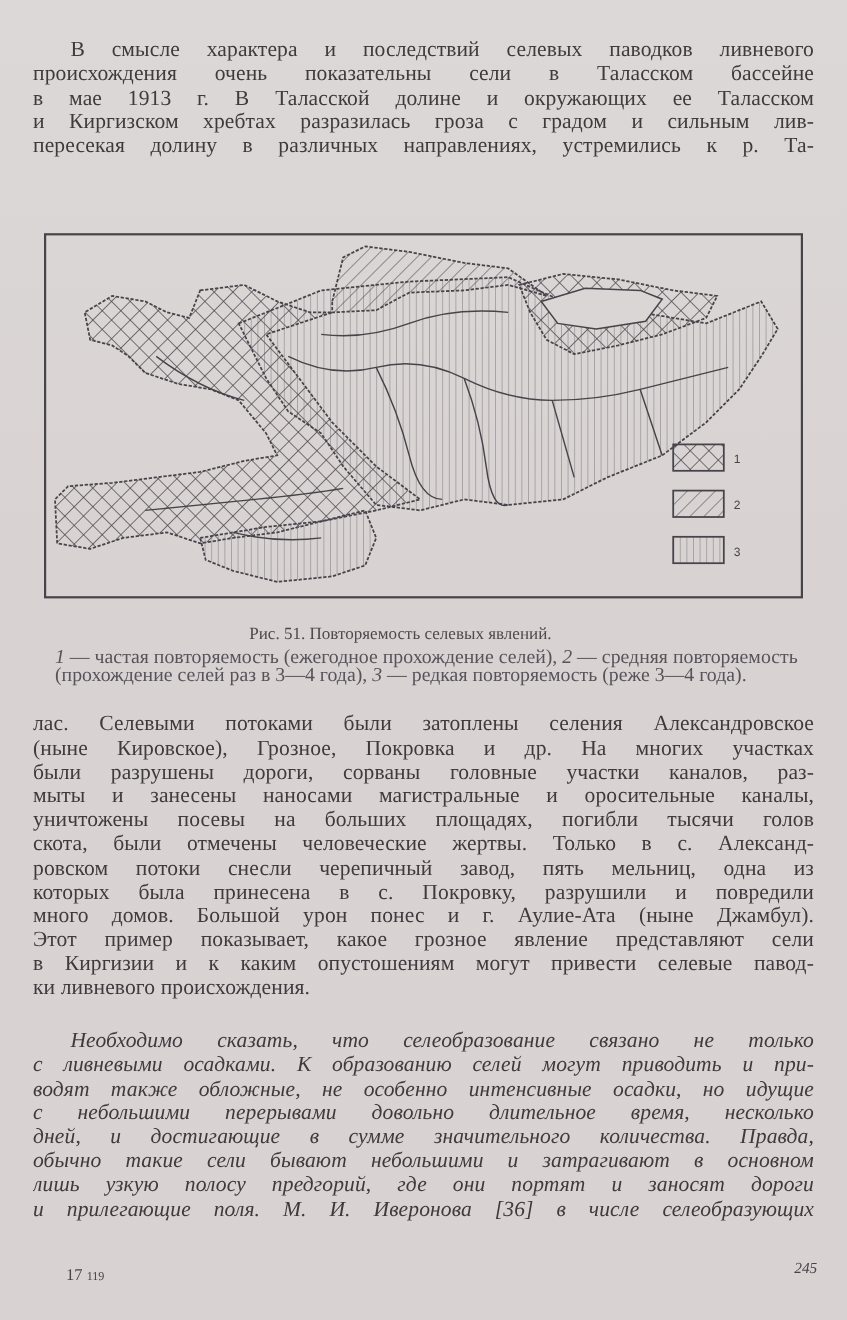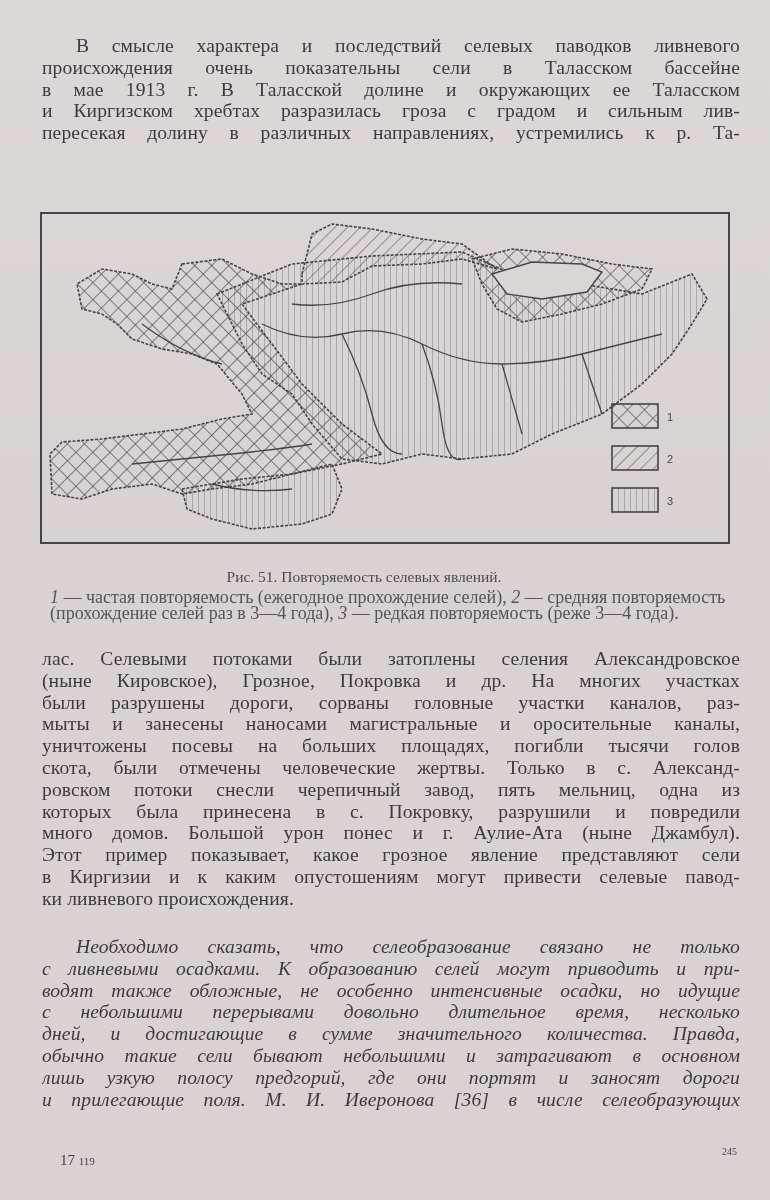--- a/index.html
+++ b/index.html
@@ -12,21 +12,21 @@
   }
   .page {
     position: absolute; left: 0; top: 0; width: 770px; height: 1200px;
     background: linear-gradient(180deg, #dcd8d7 0%, #d8d3d2 45%, #d9d2d2 100%);
   }
   .para {
     position: absolute; left: 30px; width: 710px;
     font-size: 19.6px; line-height: 21.8px;
     text-align: justify; letter-spacing: 0.1px;
   }
-  .para .line { display: block; text-align: justify; text-align-last: justify; white-space: nowrap; overflow: hidden; height: 21.8px; margin-left: 12px; }
+  .para .line { display: block; text-align: justify; text-align-last: justify; white-space: nowrap; overflow: hidden; height: 21.8px; }
   .para .line.last { text-align-last: left; }
   .indent { padding-left: 34px; }
   #p1 { top: 35px; }
   #p2 { top: 648px; font-family: Liberation Serif, serif; }
   #p3 { top: 936px; font-style: italic; }
 
   .figure {
     position: absolute; left: 40px; top: 212px; width: 690px; height: 332px;
     border: 2px solid #47434a; box-sizing: border-box;
   }
@@ -39,21 +39,21 @@
   .caption-legend {
     position: absolute; left: 50px; width: 670px; top: 589px;
     font-size: 18px; line-height: 16px; color: #57535a;
   }
   .caption-legend .line { display: block; text-align: justify; text-align-last: justify; white-space: nowrap; }
   .caption-legend .line.last { text-align-last: left; }
   .caption-legend i { font-style: italic; }
 
   .footer-sig { position: absolute; left: 60px; top: 1152px; font-size: 15px; color: #47434a; }
   .footer-sig .small { font-size: 11px; }
-  .page-num { position: absolute; left: 722px; top: 1146px; font-size: 10px; color: #47434a; }
+  .page-num { position: absolute; left: 722px; top: 1146px; font-size: 14px; color: #47434a; font-style: italic; }
 </style>
 </head>
 <body>
 
 <div class="page">
 
   <div class="para" id="p1">
     <span class="line indent">В смысле характера и последствий селевых паводков ливневого</span>
     <span class="line">происхождения очень показательны сели в Таласском бассейне</span>
     <span class="line">в мае 1913 г. В Таласской долине и окружающих ее Таласском</span>

